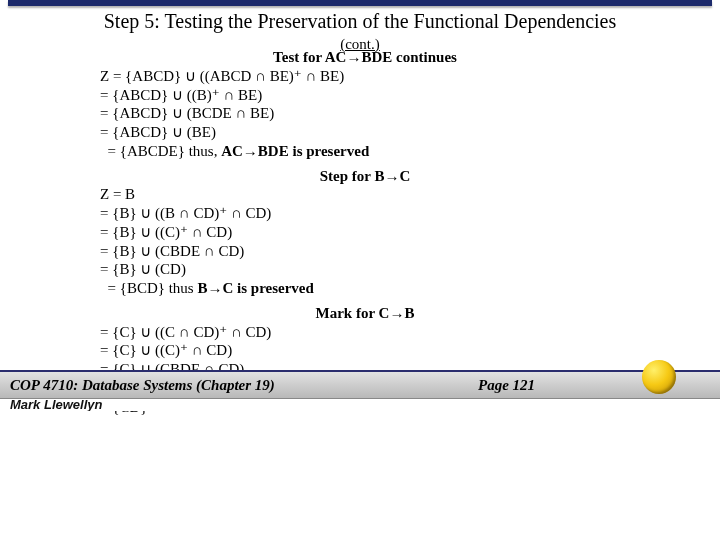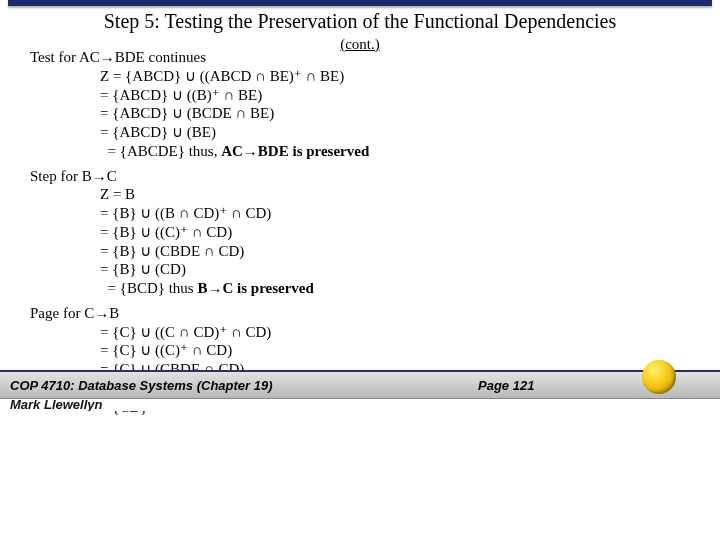--- a/index.html
+++ b/index.html
@@ -49,21 +49,22 @@
     position: absolute;
     top: 42px;
     left: 30px;
     right: 20px;
     font-size: 15px;
     line-height: 1.25;
     color: #000;
   }
   .section-head {
     margin-top: 6px;
-    font-weight: normal;
+    font-weight: bold;
+    text-align: center;
   }
   .eq-block {
     margin-left: 70px;
   }
   .eq-line {
     white-space: nowrap;
   }
   .footer-wrap {
     position: absolute;
     left: 0;
@@ -71,22 +72,22 @@
     bottom: 0;
     height: 38px;
   }
   .footer-bar {
     height: 26px;
     background: linear-gradient(#e2e2e2, #b8b8b8);
     border-top: 2px solid #2b2d6e;
     border-bottom: 1px solid #888;
     display: flex;
     align-items: center;
-    font-family: Liberation Sans, sans-serif;
-    font-size: 13px;
+    font-family: Liberation Serif, serif;
+    font-size: 15px;
     font-weight: bold;
     font-style: italic;
     color: #000;
     padding-left: 10px;
     position: relative;
   }
   .footer-course {
     flex: 0 0 auto;
   }
   .footer-page {
@@ -139,21 +140,21 @@
     <div class="section-head">Step for B→C</div>
     <div class="eq-block">
       <div class="eq-line">Z = B</div>
       <div class="eq-line">  = {B} ∪ ((B ∩ CD)⁺ ∩ CD)</div>
       <div class="eq-line">  = {B} ∪ ((C)⁺ ∩ CD)</div>
       <div class="eq-line">  = {B} ∪ (CBDE ∩ CD)</div>
       <div class="eq-line">  = {B} ∪ (CD)</div>
       <div class="eq-line">&nbsp;&nbsp;= {BCD} thus <b>B→C is preserved</b></div>
     </div>
 
-    <div class="section-head">Page for C→B</div>
+    <div class="section-head">Mark for C→B</div>
     <div class="eq-block">
       <div class="eq-line">  = {C} ∪ ((C ∩ CD)⁺ ∩ CD)</div>
       <div class="eq-line">  = {C} ∪ ((C)⁺ ∩ CD)</div>
       <div class="eq-line">  = {C} ∪ (CBDE ∩ CD)</div>
       <div class="eq-line">  = {C} ∪ (CD)</div>
       <div class="eq-line">  = {CD}</div>
     </div>
 
   </div>
 

